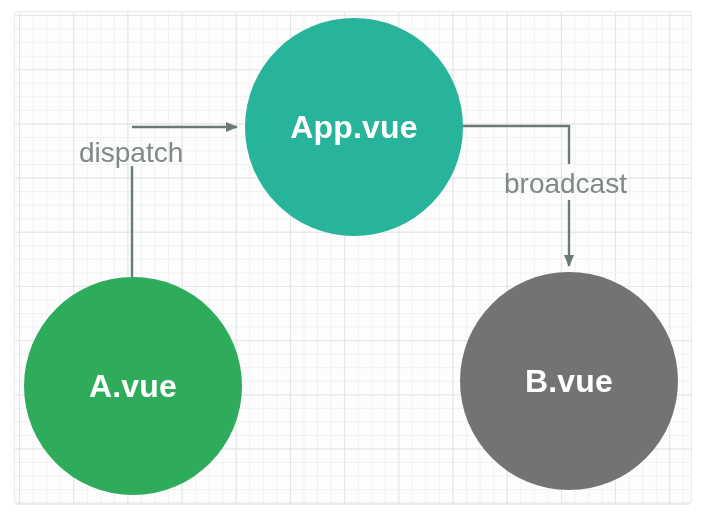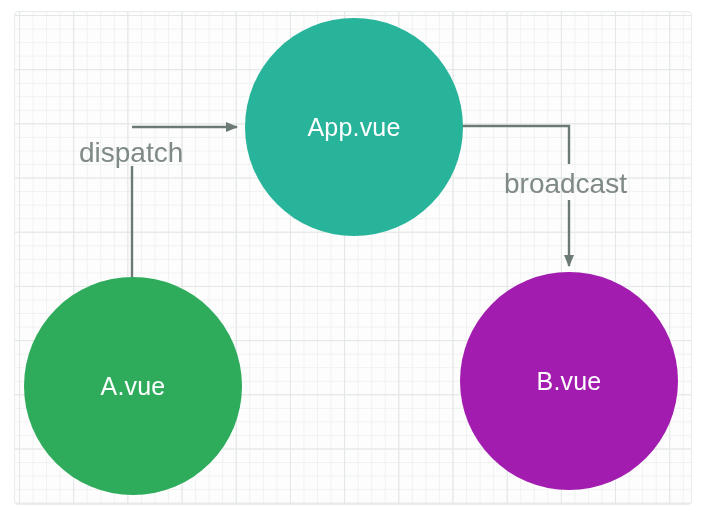--- a/index.html
+++ b/index.html
@@ -56,22 +56,22 @@
     pointer-events: none;
   }
 
   .node {
     position: absolute;
     border-radius: 50%;
     display: flex;
     align-items: center;
     justify-content: center;
     color: #ffffff;
-    font-size: 25px;
-    font-weight: 400;
+    font-size: 32px;
+    font-weight: 700;
     letter-spacing: 0.2px;
     white-space: nowrap;
   }
 
   #node-app {
     left: 245px;
     top: 18px;
     width: 218px;
     height: 218px;
   }
@@ -133,19 +133,19 @@
 </svg>
 
 <div class="node" id="node-app" style="background: rgb(39, 180, 154); color: rgb(255, 255, 255);">
   <span>App.vue</span>
 </div>
 
 <div class="node" id="node-a" style="background: rgb(46, 172, 92); color: rgb(255, 255, 255);">
   <span>A.vue</span>
 </div>
 
-<div class="node" id="node-b" style="background: #a21caf; color: rgb(255, 255, 255); justify-content: center;">
+<div class="node" id="node-b" style="background: #737373; color: rgb(255, 255, 255); justify-content: center;">
   <span>B.vue</span>
 </div>
 
 <div class="edge-label" id="label-dispatch" style="color: rgb(127, 138, 134);">dispatch</div>
 
 <div class="edge-label" id="label-broadcast" style="color: rgb(127, 138, 134); margin-top: 32px;">broadcast</div>
 
 </body></html>

